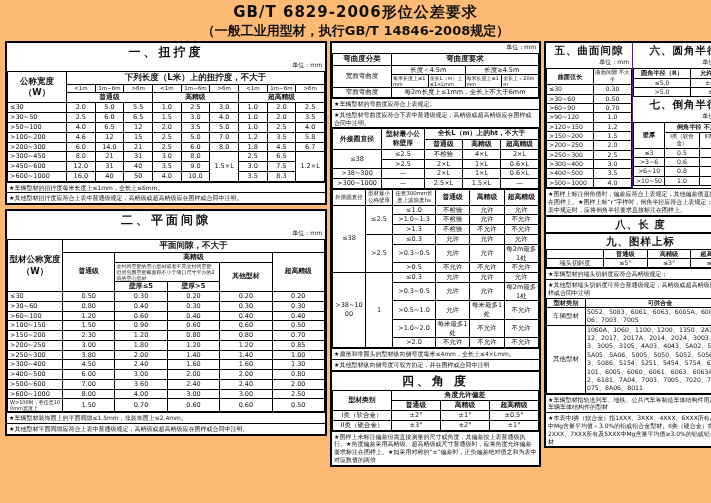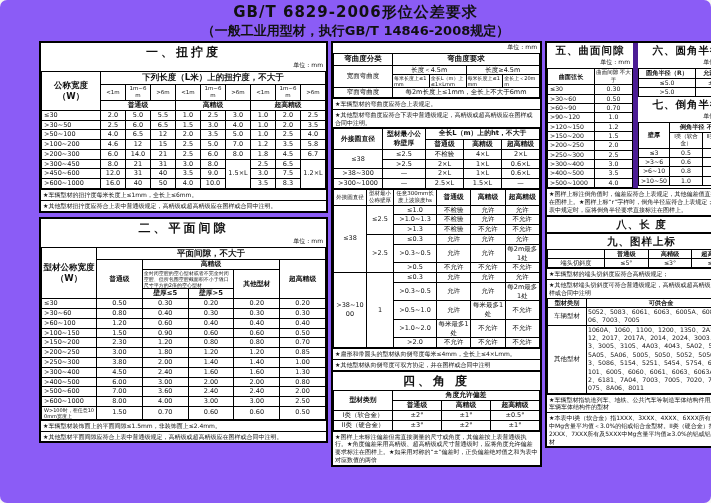--- a/index.html
+++ b/index.html
@@ -1,22 +1,22 @@
 <!DOCTYPE html>
 <html><head>
 <meta charset="utf-8">
 <style>
   html,body{margin:0;padding:0;background:#f7f7f4;}
-  .page{position:relative;width:711px;height:503px;background:#8b5cf6;overflow:hidden;
-        font-family:"DejaVu Sans","Liberation Sans",sans-serif;color:#111;border-radius:7px;}
+  .page{position:relative;width:711px;height:503px;background:#fdba74;overflow:hidden;
+        font-family:"DejaVu Sans","Liberation Sans",sans-serif;color:#111;}
   .doc-title{text-align:center;font-weight:bold;padding-top:3px;line-height:1.3;}
   .doc-title .l1{font-size:15px;letter-spacing:1px;}
   .doc-title .l2{font-size:13px;}
   .columns{display:flex;gap:3px;padding:2px 5px 0;align-items:flex-start;}
-  .col-left{width:289px;flex:none;margin-left:34px;}
+  .col-left{width:322px;flex:none;}
   .col-mid{width:211px;flex:none;}
   .col-right{width:193px;flex:none;}
   .box{border:2px solid #000;background:#fff;margin-bottom:4px;}
   .sec-title{font-size:12px;font-weight:bold;text-align:center;letter-spacing:3px;padding-top:1px;}
   .col-right .sec-title{font-size:10.5px;letter-spacing:1px;}
   .unit{font-size:6px;text-align:right;padding:0 3px 1px;}
   table.t{width:100%;border-collapse:collapse;table-layout:fixed;}
   .t th,.t td{border:1px solid #000;font-size:6.5px;padding:0 1px;text-align:center;
               line-height:1.35;overflow:hidden;word-break:break-all;}
   .t th{font-weight:bold;font-size:6.8px;}
@@ -25,21 +25,21 @@
   .col-right .t th,.col-right .t td{font-size:6.2px;}
   .t-alloy td{font-size:5.6px;text-align:left;line-height:1.35;}
   .t-alloy td:first-child{text-align:center;font-size:6.5px;}
   .fl tbody td:first-child{text-align:left;padding-left:2px;}
   .tiny{font-size:5px !important;font-weight:normal !important;line-height:1.2 !important;text-align:left !important;}
   .sm{font-size:5.5px !important;font-weight:normal !important;}
   .note{font-size:6px;border-top:1px solid #000;padding:1px 2px;text-align:left;line-height:1.3;}
   .plain{font-size:6.5px;border-top:1px solid #000;padding:1px 2px;text-align:left;}
   .rule-top{border-top:2px solid #000;}
   .right-top{display:flex;align-items:stretch;}
-  .rt-left{width:86px;flex:none;border-right:5px solid #4c1d95;}
+  .rt-left{width:86px;flex:none;border-right:1px solid #4c1d95;}
   .rt-right{flex:1;}
   .rt-right .sub{border-bottom:0;}
   .alloy-head{font-size:6.8px;font-weight:bold;border-top:1px solid #000;padding:1px 2px;text-align:left;}
   .cw24{width:24px}.cw28{width:28px}.cw30{width:30px}.cw36{width:36px}.cw40{width:40px}
   .cw44{width:44px}.cw46{width:46px}.cw52{width:52px}.cw54{width:54px}.cw56{width:56px}
 </style>
 </head>
 <body>
 
 <div class="page">

